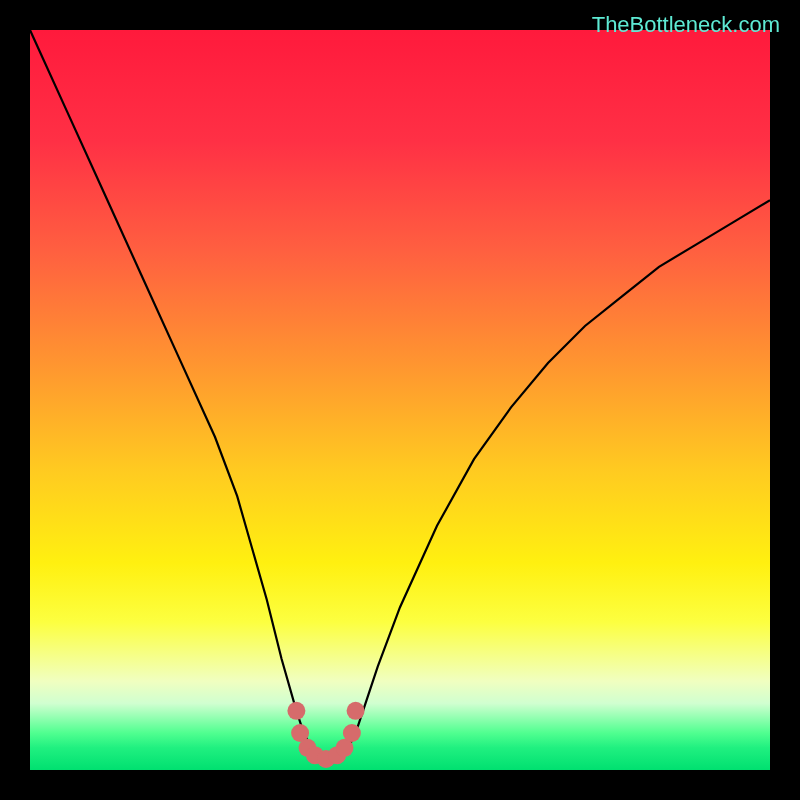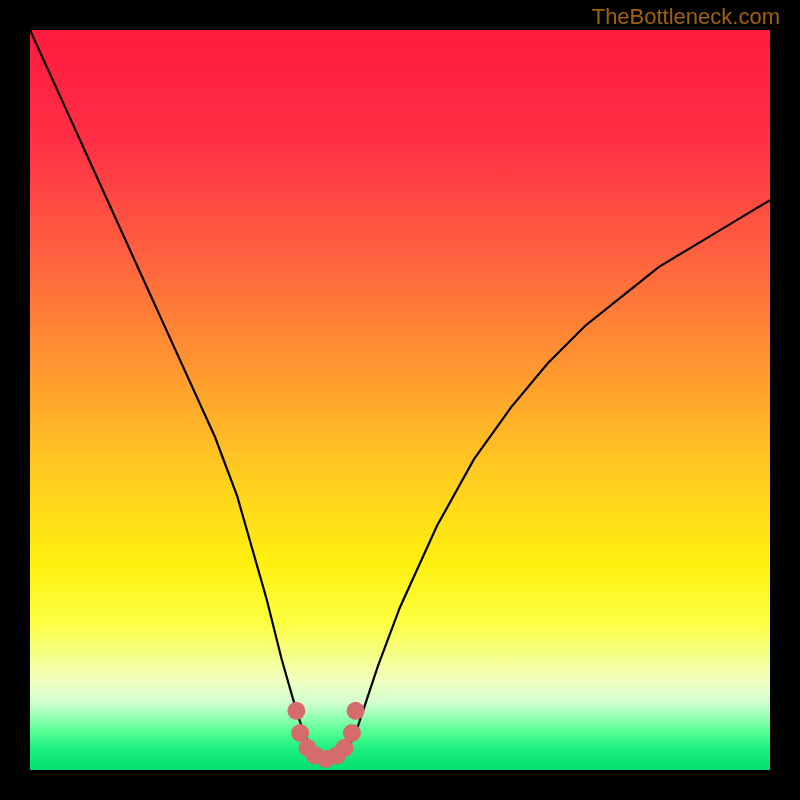--- a/index.html
+++ b/index.html
@@ -9,23 +9,23 @@
     }
     body {
       width: 800px;
       height: 800px;
       background: #000;
       position: relative;
       overflow: hidden;
     }
     .watermark {
       position: absolute;
-      top: 4px;
+      top: 12px;
       right: 20px;
-      color: #a16207;
+      color: #5eead4;
       font-family: Arial, sans-serif;
       font-size: 22px;
       font-weight: 500;
       z-index: 10;
     }
     .chart-area {
       position: absolute;
       top: 30px;
       left: 30px;
       width: 740px;

